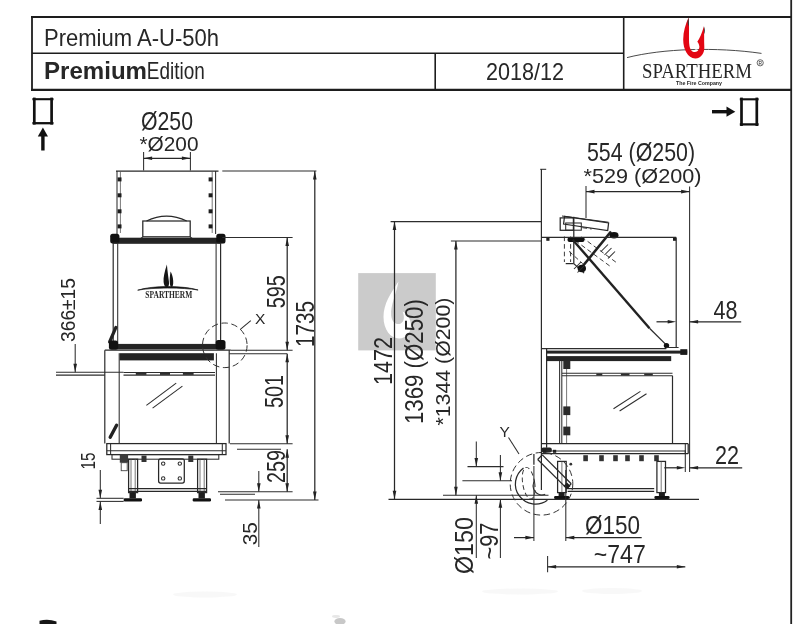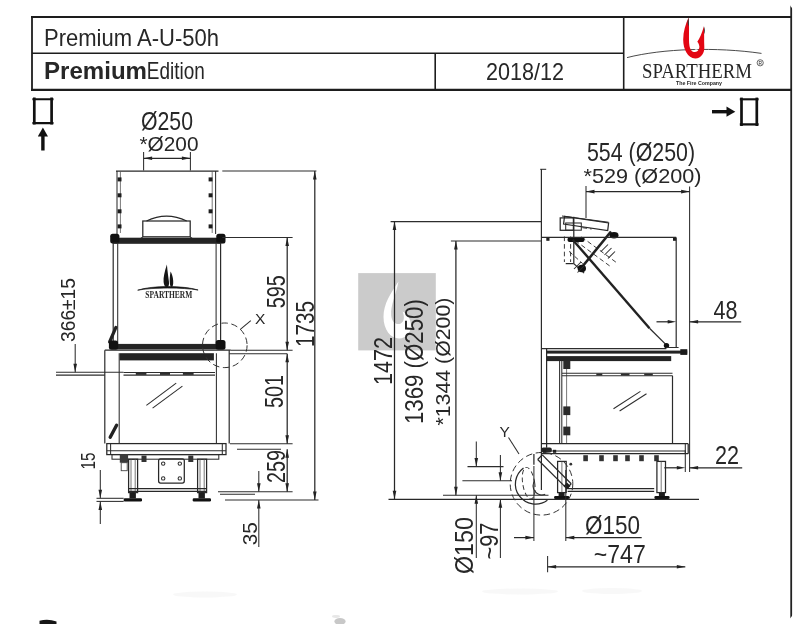--- a/index.html
+++ b/index.html
@@ -1,17 +1,17 @@
 <!DOCTYPE html>
 <html><head>
 <meta charset="utf-8">
 <style>
   html,body{margin:0;padding:0;background:#ffffff;}
   #page{position:relative;width:795px;height:624px;background:#ffffff;overflow:hidden;
-        font-family:"Liberation Sans",sans-serif;border-radius:18px;}
+        font-family:"Liberation Sans",sans-serif;}
   svg{position:absolute;top:0;left:0;}
   svg text{font-family:"Liberation Sans",sans-serif;fill:#272727;}
   .ln{stroke:#282828;stroke-width:1.25;fill:none;}
   .tn{stroke:#2d2d2d;stroke-width:1.05;fill:none;}
   .ar{fill:#222;stroke:none;}
   .dsh{stroke:#333;stroke-width:1;fill:none;stroke-dasharray:6.5 3.6;}
   .hid{stroke:#333;stroke-width:0.95;fill:none;stroke-dasharray:4.6 3;}
   .blk{fill:#1d1d1d;stroke:none;}
 </style>
 </head>

